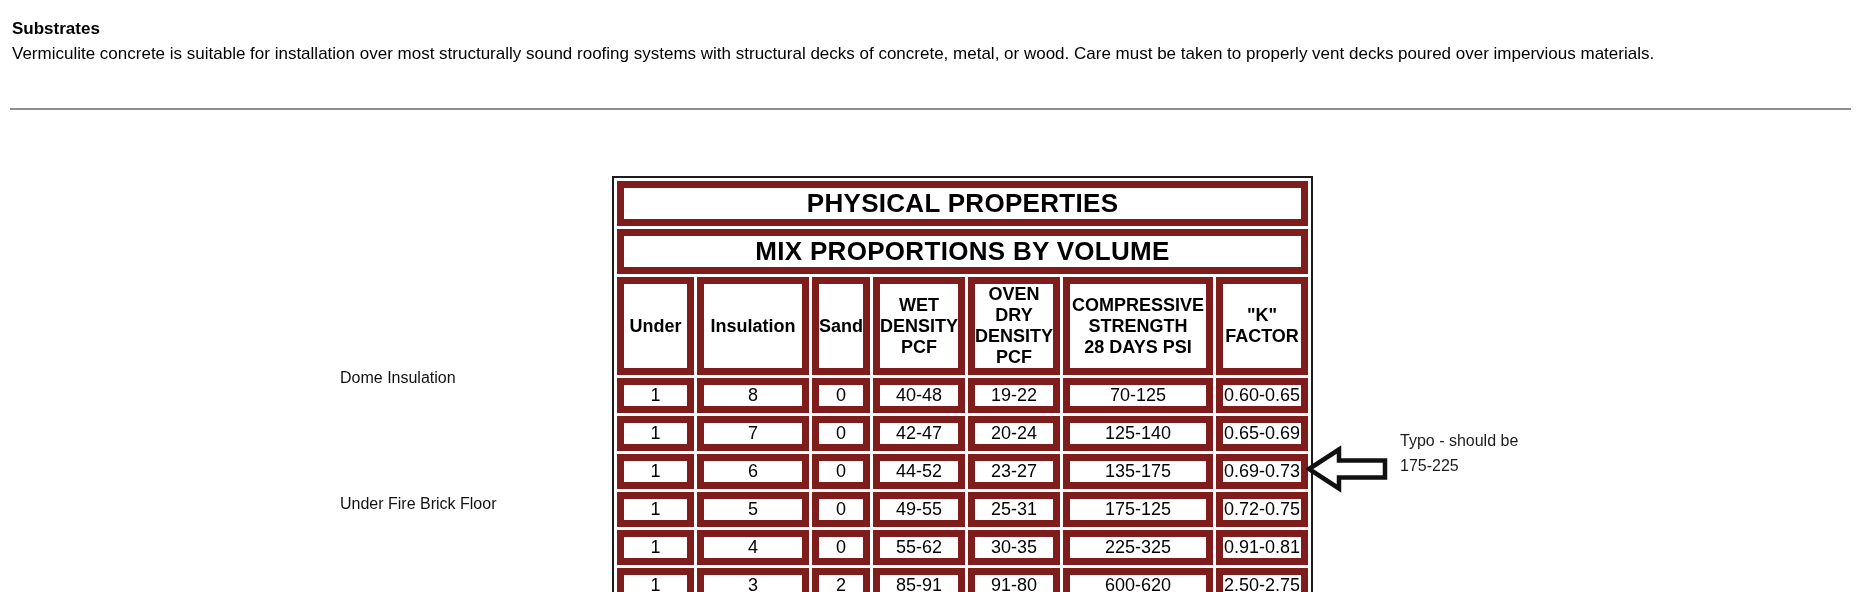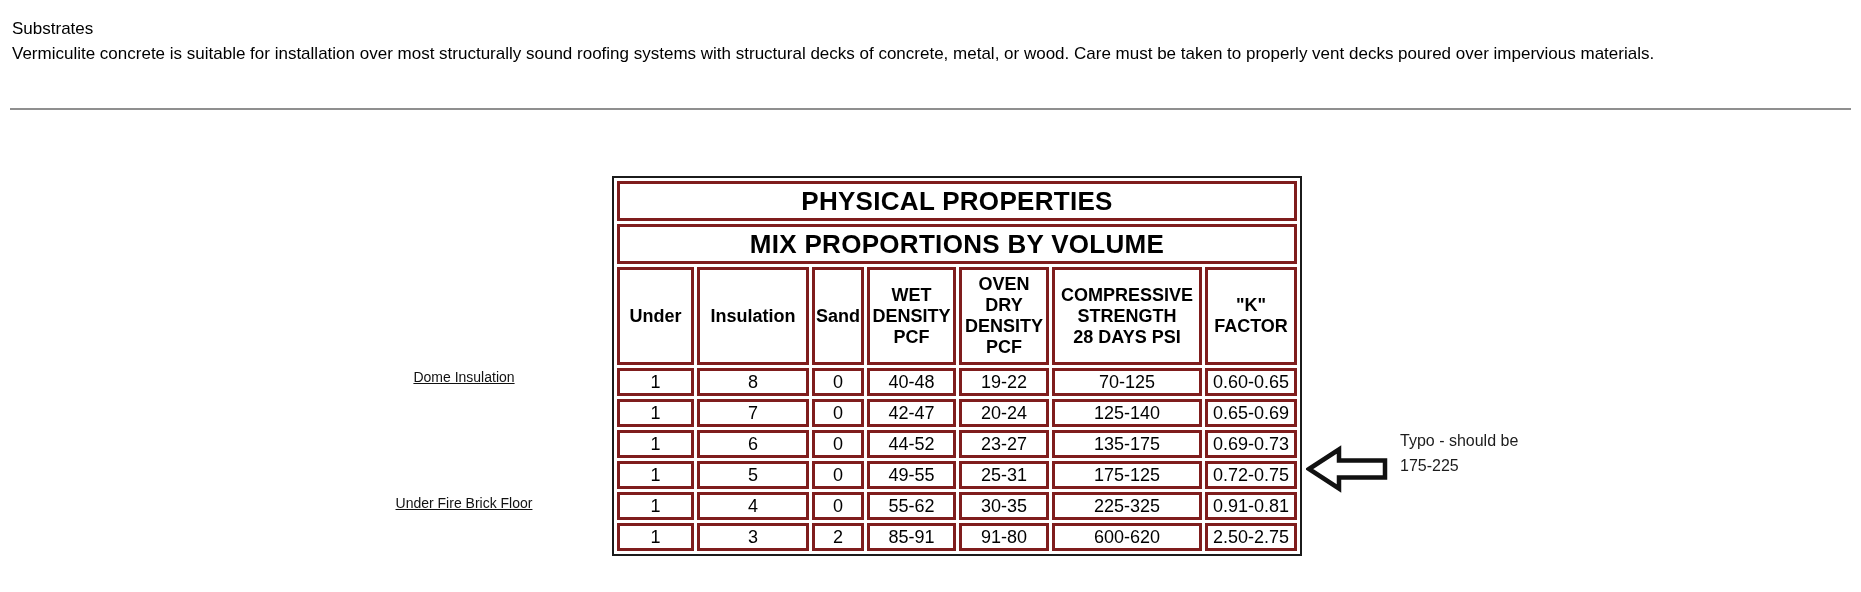--- a/index.html
+++ b/index.html
@@ -4,41 +4,41 @@
 <style>
   * { box-sizing: border-box; margin: 0; padding: 0; }
   html, body { width: 1861px; height: 592px; background: #ffffff; overflow: hidden; }
   body {
     position: relative;
     font-family: "Liberation Sans", sans-serif;
     color: #000;
   }
   .page-heading {
     position: absolute; left: 12px; top: 18px;
-    font-size: 17px; font-weight: normal; line-height: 22px;
+    font-size: 17px; font-weight: bold; line-height: 22px;
   }
   .intro-paragraph {
     position: absolute; left: 12px; top: 42px; width: 1840px;
     font-size: 17px; line-height: 24px;
   }
   .divider-rule {
     position: absolute; left: 10px; top: 108px; width: 1841px; height: 2px;
     background: #8f8f8f;
   }
   
   .table-wrap { position: absolute; left: 612px; top: 176px; }
   table.mix-table {
     border-collapse: separate;
     border-spacing: 3px;
     border: 2px solid #1b1b1b;
     table-layout: fixed;
     background: #fff;
   }
   table.mix-table td, table.mix-table th {
-    border: 3px solid #7f1d1d;
+    border: 7px solid #7f1d1d;
     background: #fff;
     text-align: center;
     vertical-align: middle;
     padding: 0;
     overflow: hidden;
   }
   .title-cell {
     height: 40px;
     font-size: 26px;
     font-weight: bold;
@@ -53,24 +53,23 @@
   }
   .data-cell {
     height: 28px;
     font-size: 18px;
     font-weight: normal;
   }
   
   .side-label {
     position: absolute;
     left: 340px; width: 248px;
-    text-align: center;
-    font-size: 14px; line-height: 17px;
+    text-align: left;
+    font-size: 16px; line-height: 17px;
     color: #111;
-    text-decoration: underline;
   }
   .side-label.dome { top: 369px; }
   .side-label.fire { top: 461px; margin-top: 34px; }
   
   .typo-arrow {
     position: absolute; left: 1306px; top: 445px;
     width: 82px; height: 48px;
   }
   .typo-note {
     position: absolute; left: 1400px; top: 428px;

